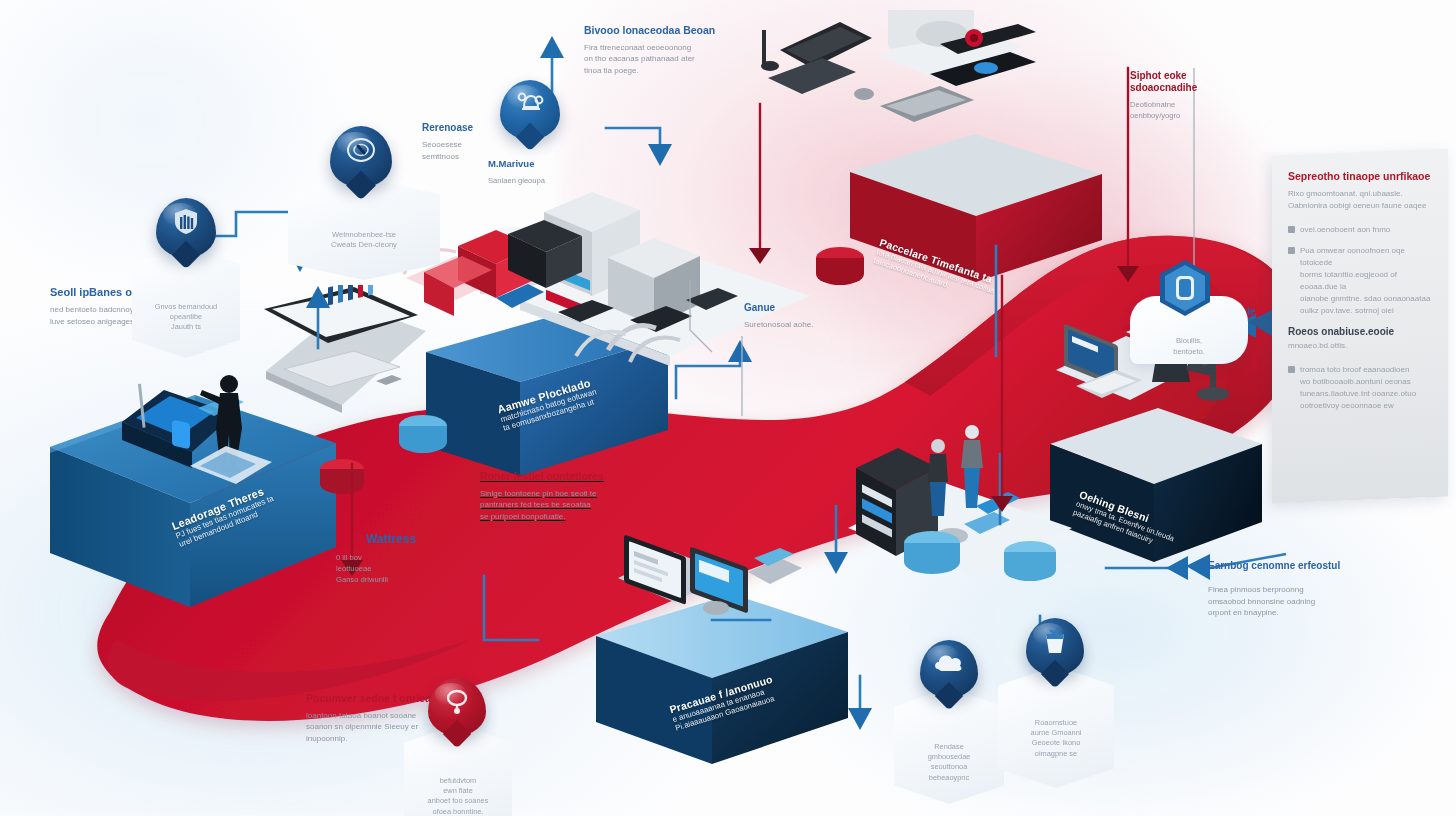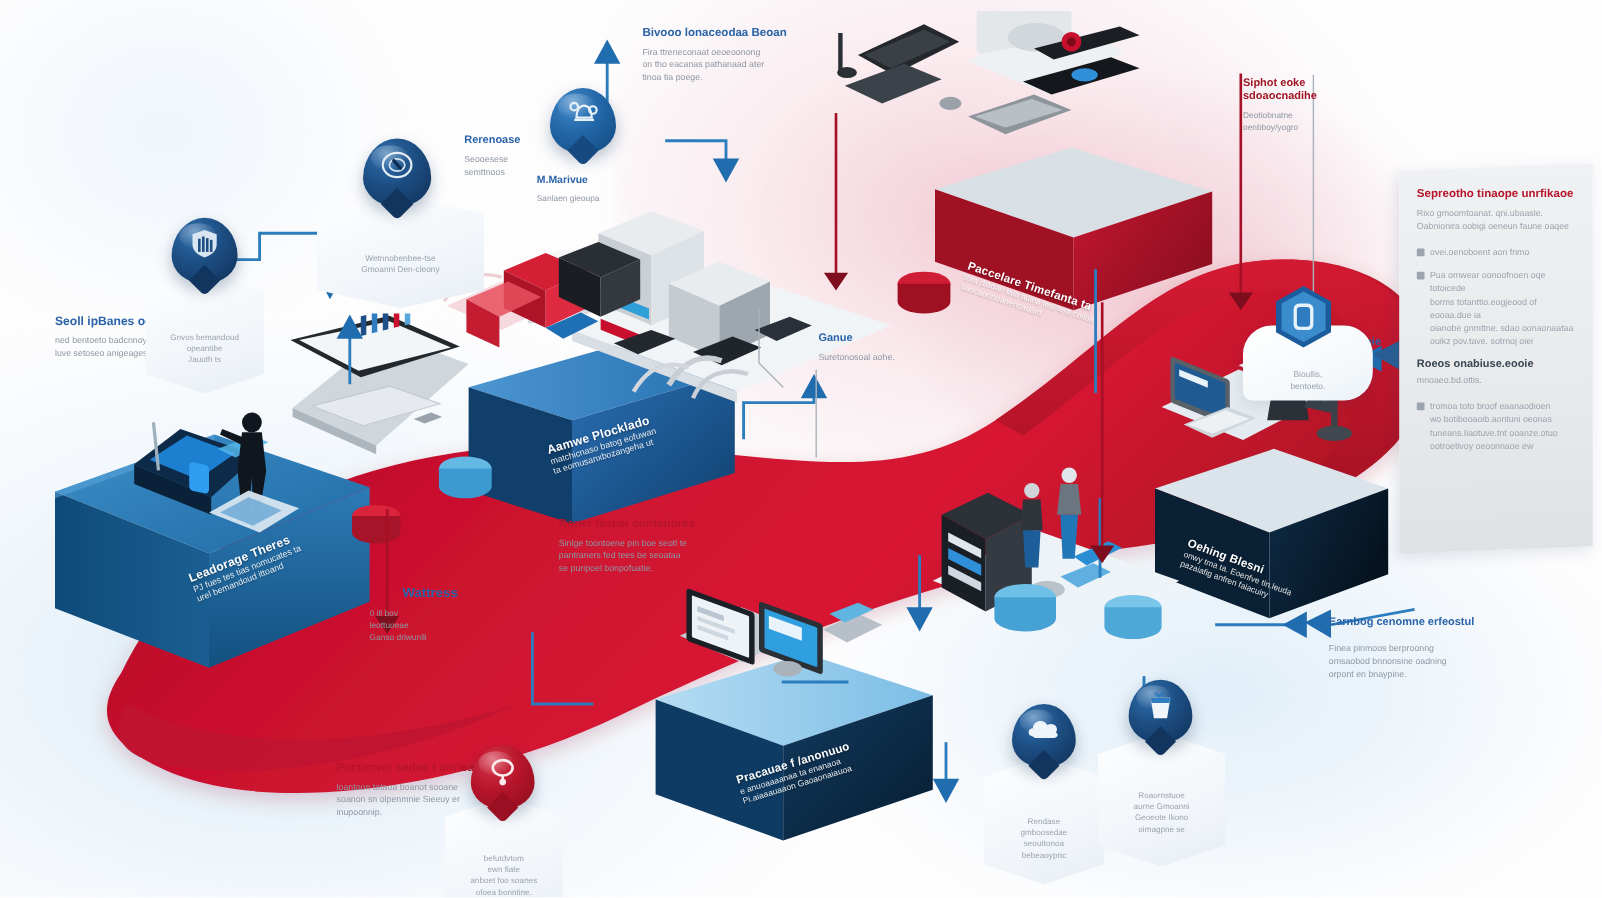--- a/index.html
+++ b/index.html
@@ -576,21 +576,21 @@
     <div class="h h-blue" style="font-size:9.5px;">M.Marivue</div>
     <div class="b" style="white-space: pre-line;">Sanlaen gieoupa</div>
   </div>
 
   <div class="callout" style="left:744px;top:302px;width:120px;font-size:8px;">
     <div class="h h-blue" style="font-size:10px;">Ganue</div>
     <div class="b" style="white-space: pre-line;">Suretonosoal aohe.</div>
   </div>
 
 
-  <div class="callout" style="left:508px;top:470px;width:152px;font-size:8px;">
+  <div class="callout" style="left:480px;top:470px;width:152px;font-size:8px;text-decoration:underline;">
     <div class="h h-red" style="font-size:10.5px;">Roner festiel ountetiores</div>
     <div class="b" style="white-space: pre-line;">Sinlge toontoene pin boe seotl te
 pantraners fed tees be seoataa
 se puripoel bonpofuatie.</div>
   </div>
 
   <div class="callout" style="left:336px;top:532px;width:110px;font-size:7.6px;">
     <div class="h h-blue" style="font-size:12px;text-align:center;">Wattress</div>
     <div class="b" style="white-space: pre-line;">0 ill bov
 leottuoeae
@@ -639,21 +639,21 @@
             <rect x="16.2" y="10.5" width="2.4" height="12.5"></rect>
               <rect x="19.8" y="12" width="2.4" height="11"></rect>
           </g>
         </svg>
       </div>
     </div>
   </div>
 
   <div class="pinwrap" style="left:330px;top:126px;">
     <div class="hexcard" style="left:-42px;top:52px;width:152px;height:102px;font-size:7.6px;padding-top:52px;box-sizing:border-box;white-space:pre-line;">Wetnnobenbee-tse
-Gmoanni Den-cleony</div>
+Cweats Den-cleony</div>
     <div class="pin pin-navy" style="width:62px;height:62px;">
       <div class="gl"></div>
       <div class="gi">
         <svg width="34" height="34" viewBox="0 0 34 34" aria-hidden="true">
           <ellipse cx="17" cy="17" rx="13" ry="11" fill="none" stroke="#e3edf6" stroke-width="2"></ellipse>
           <ellipse cx="17" cy="17" rx="7" ry="5.5" fill="none" stroke="#cfe0ef" stroke-width="1.6"></ellipse>
           <path d="M14 13 L20 20" stroke="#0d2e52" stroke-width="3" stroke-linecap="round"></path>
         </svg>
       </div>
     </div>

